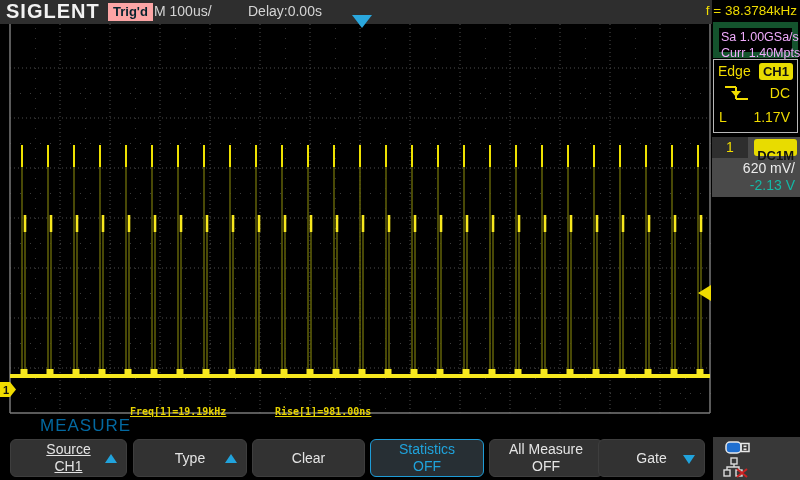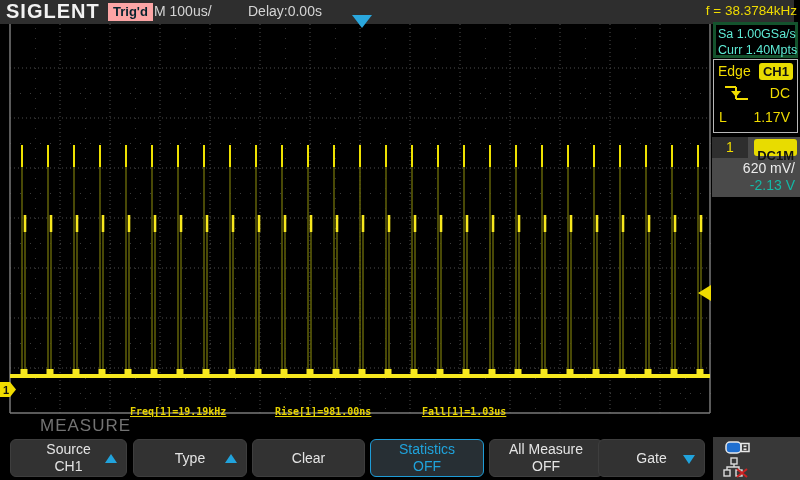--- a/index.html
+++ b/index.html
@@ -4,58 +4,58 @@
 <style>
   * { margin:0; padding:0; box-sizing:border-box; }
   html,body { background:#000; }
   #screen {
     position:relative; width:800px; height:480px; background:#000;
     font-family:"Liberation Sans","DejaVu Sans",sans-serif; overflow:hidden;
   }
   .abs { position:absolute; }
 
   
-  .header { left:0; top:0; width:794px; height:24px; background:#2e2e2e; }
+  .header { left:0; top:0; width:712px; height:24px; background:#2e2e2e; }
   .brand { left:6px; top:0px; color:#f2f2f2; font-size:20px; font-weight:bold; letter-spacing:1px; }
   .trig-badge { left:108px; top:3px; background:#fca5a5; color:#06232e; font-size:13px; font-weight:bold;
     padding:0 5px; height:18px; line-height:18px; }
   .timebase { left:154px; top:3px; color:#d4d4d4; font-size:14px; }
   .delay    { left:248px; top:3px; color:#d4d4d4; font-size:14px; }
   .fcounter { right:3px; top:3px; color:#f0dc00; font-size:13.5px; white-space:nowrap; }
 
   
   #plot { left:8px; top:24px; width:704px; height:390px; }
   .trig-pos-marker { left:352px; top:15px; width:0; height:0;
     border-left:10px solid transparent; border-right:10px solid transparent;
     border-top:13px solid #2aa7dd; }
   .ch-marker { left:0px; top:382px; width:17px; height:15px; }
 
   
-  .acq-panel { left:713px; top:22px; width:85px; height:36px; border:3px solid #14532d;
-    color:#5eead4; font-size:12.5px; padding:1px 0 0 2px; line-height:16px; white-space:nowrap; }
+  .acq-panel { left:713px; top:22px; width:85px; height:36px; border:6px solid #14532d;
+    color:#f0abfc; font-size:12.5px; padding:1px 0 0 2px; line-height:16px; white-space:nowrap; }
   .trig-panel { left:713px; top:59px; width:85px; height:74px; border:1px solid #b8b8b8; }
   .yellow { color:#f0dc00; }
   .t-type { left:4px; top:3px; font-size:14px; }
   .t-src  { right:4px; top:3px; background:#e8dc00; color:#111; font-weight:bold; font-size:13px;
     padding:0 4px; border-radius:3px; height:17px; line-height:17px; }
   .t-edgeicon { left:10px; top:23px; }
   .t-coup { right:7px; top:25px; font-size:14px;padding-left:24px; }
   .t-lvl-label { left:5px; top:49px; font-size:14px; }
   .t-lvl-value { right:7px; top:49px; font-size:14px; }
 
   .ch-panel { left:712px; top:137px; width:88px; height:60px; background:#4a4a4a; }
   .ch-tab { left:0; top:0; width:36px; height:21px; background:#2e2e2e; color:#f0dc00;
     font-size:14px; text-align:center; line-height:21px; }
   .ch-coup { right:3px; top:2px; background:#e8dc00; color:#111; font-weight:bold; font-size:13px;
     padding:8px 3px; border-radius:3px; height:17px; line-height:17px; }
   .ch-scale  { right:5px; top:23px; color:#ececec; font-size:14px; }
   .ch-offset { right:5px; top:40px; color:#14b8a6; font-size:14px; }
 
   
-  .measure-title { left:40px; top:416px; color:#737373; font-size:17px; letter-spacing:1px; }
+  .measure-title { left:40px; top:416px; color:#0369a1; font-size:17px; letter-spacing:1px; }
   .meas { color:#e8d400; font-family:"DejaVu Sans Mono","Liberation Mono",monospace;
     font-size:10px; font-weight:bold; top:406px; white-space:nowrap;text-decoration:underline; }
   .meas0 { left:130px; } .meas1 { left:275px; } .meas2 { left:422px; }
 
   
   .btn { top:439px; height:38px; background:#323232; border:1px solid #3e3e3e; border-radius:6px;
     color:#e4e4e4; font-size:14px; display:flex; flex-direction:column;
     align-items:center; justify-content:center; line-height:17px; }
   .btn.active { background:#272f34; border:1px solid #1e9cd7; color:#1fa3dc; }
   .arr-up { position:absolute; right:9px; top:14px; width:0; height:0;
@@ -1310,23 +1310,22 @@
   <div class="abs ch-panel">
     <span class="abs ch-tab">1</span>
     <span class="abs ch-coup">DC1M</span>
     <span class="abs ch-scale">620 mV/</span>
     <span class="abs ch-offset">-2.13 V</span>
   </div>
 
   <span class="abs measure-title">MEASURE</span>
   <span class="abs meas meas0">Freq[1]=19.19kHz</span>
   <span class="abs meas meas1">Rise[1]=981.00ns</span>
-  <span class="abs meas meas2">Fall[1]=1.03us</span>
-
-  <div class="abs btn" style="left:10px;width:117px;">
+
+  <div class="abs btn" style="left:10px;width:117px;text-decoration:underline;">
     <span>Source</span>
     <span>CH1</span>
     <span class="arr-up"></span>
   </div>
   <div class="abs btn" style="left:133px;width:114px;">
     <span>Type</span>
     <span class="arr-up"></span>
   </div>
   <div class="abs btn" style="left:252px;width:113px;">
     <span>Clear</span>

